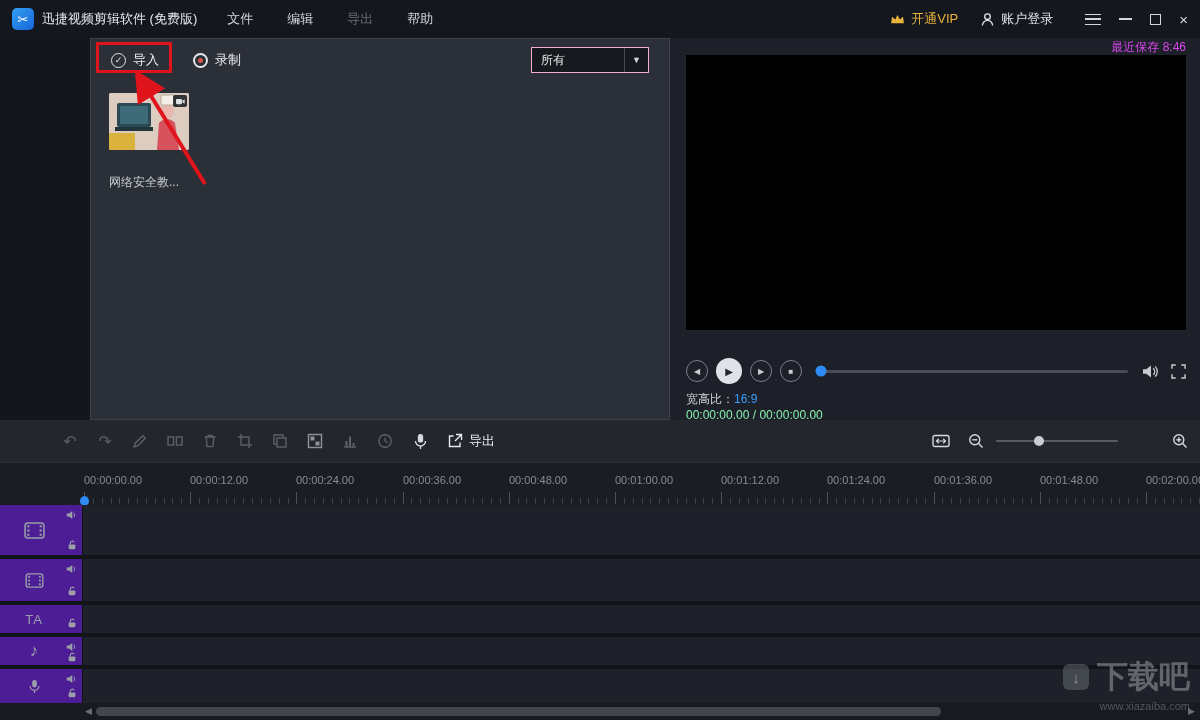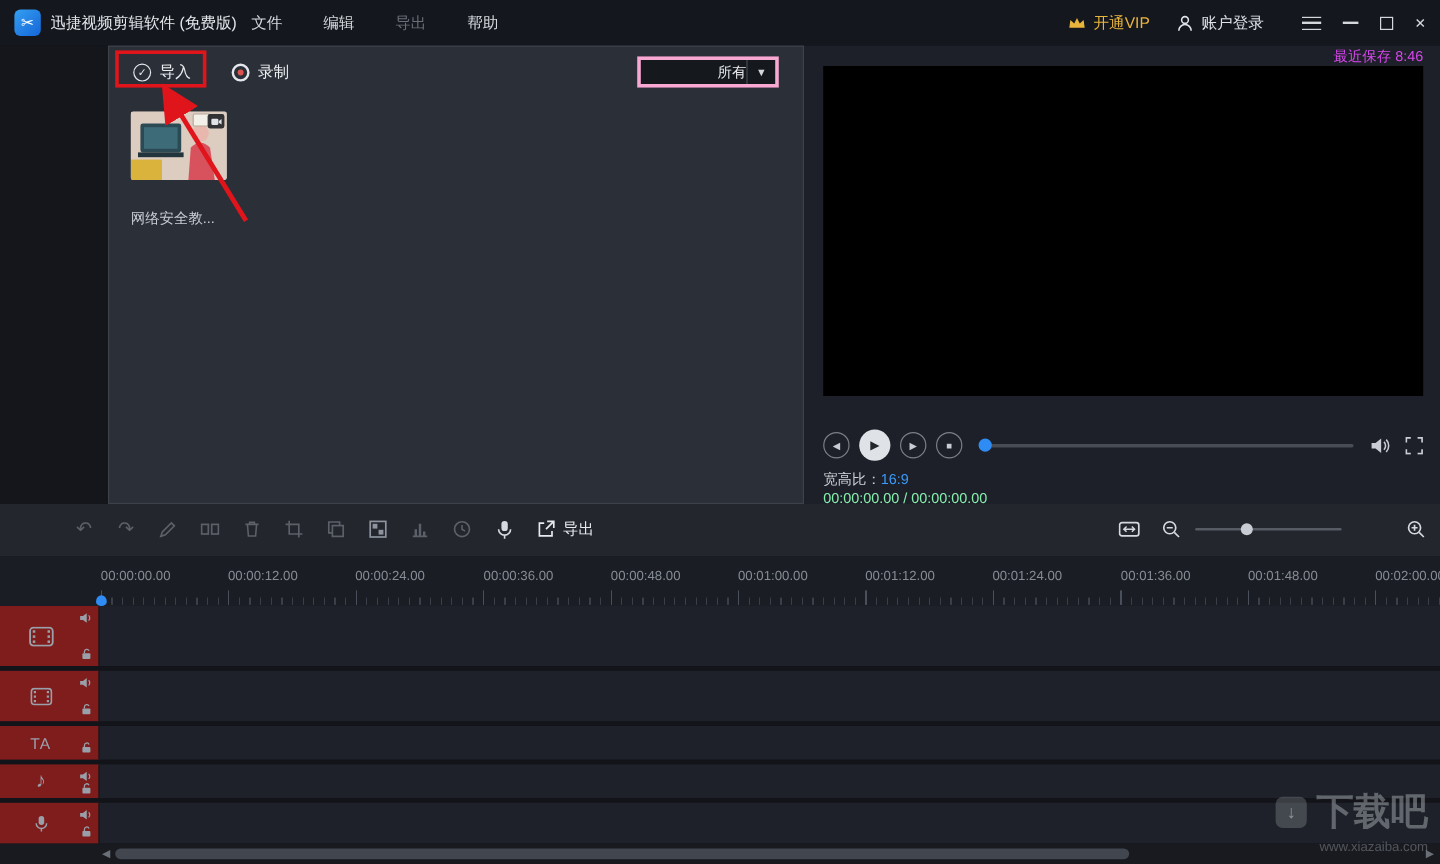--- a/index.html
+++ b/index.html
@@ -3,21 +3,21 @@
 <meta charset="utf-8">
 <style>
   * { margin:0; padding:0; box-sizing:border-box; }
   html,body { background:#0d0f13; }
   body { font-family:"Liberation Sans","DejaVu Sans",sans-serif; }
   #app { position:relative; width:1200px; height:720px; background:#14161c; overflow:hidden; color:#c9cdd3; }
 
   
   .titlebar { position:absolute; top:0; left:0; width:1200px; height:38px; background:#14171d; display:flex; align-items:center; padding:0 12px; }
   .logo { width:22px; height:22px; border-radius:5px; background:linear-gradient(135deg,#34a0f2,#1565d8); color:#fff; font-size:13px; display:flex; align-items:center; justify-content:center; margin-right:8px; }
-  .app-title { font-size:13px; color:#e4e7eb; margin-right:12px; white-space:nowrap; }
+  .app-title { font-size:13px; color:#e4e7eb; margin-right:30px; white-space:nowrap; }
   .menus { display:flex; gap:34px; font-size:13px; color:#d4d8dd; }
   .menus .menu { cursor:default; }
   .menus .menu.disabled { color:#6a6f78; }
   .tb-right { margin-left:auto; display:flex; align-items:center; gap:22px; }
   .vip { display:flex; align-items:center; gap:6px; color:#e9b43c; font-size:13px; }
   .login { display:flex; align-items:center; gap:6px; color:#dfe3e8; font-size:13px; }
   .win-ctrls { display:flex; align-items:center; gap:18px; margin-left:10px; }
   .hamburger { width:16px; height:11px; border-top:1.5px solid #d4d8dd; border-bottom:1.5px solid #d4d8dd; position:relative; }
   .hamburger::after { content:""; position:absolute; left:0; right:0; top:3.6px; height:1.5px; background:#d4d8dd; }
   .win-min { width:13px; height:1.5px; background:#d4d8dd; }
@@ -28,21 +28,21 @@
   .sidebar { position:absolute; top:38px; left:0; width:90px; height:382px; background:#14161c; }
   .side-item { height:55px; display:flex; align-items:center; justify-content:center; font-size:14px; color:#bfc4cb; letter-spacing:2px; cursor:pointer; }
   .side-item.active { background:#252a33; color:#ffffff; }
 
   .media-panel { position:absolute; top:38px; left:90px; width:580px; height:382px; background:#2b2f37; border:1px solid #3c414a; }
   .media-toolbar { position:relative; height:42px; display:flex; align-items:center; padding:0 20px 0 10px; }
   .m-btn { display:flex; align-items:center; gap:7px; color:#eceef1; font-size:13px; padding:5px 10px; cursor:pointer; }
   .import-ic { width:15px; height:15px; border:1.6px solid #e3e6ea; border-radius:50%; display:flex; align-items:center; justify-content:center; font-size:9px; color:#e3e6ea; }
   .record-ic { width:15px; height:15px; border:2px solid #e3e6ea; border-radius:50%; display:flex; align-items:center; justify-content:center; }
   .record-ic i { display:block; width:5px; height:5px; border-radius:50%; background:#d9534f; }
-  .m-select { margin-left:auto; width:118px; height:26px; background:#15181d; border:3px solid #f9a8d4; display:flex; align-items:center; font-size:12px; color:#e8eaee; cursor:pointer;text-align:right; }
+  .m-select { margin-left:auto; width:118px; height:26px; background:#15181d; border:1px solid #f9a8d4; display:flex; align-items:center; font-size:12px; color:#e8eaee; cursor:pointer; }
   .m-select .val { padding-left:9px; flex:1; }
   .m-select .caret { width:24px; height:100%; border-left:1px solid #454a53; display:flex; align-items:center; justify-content:center; font-size:9px; color:#d4d8dd; }
 
   .media-grid { padding:12px 18px; }
   .media-item { width:82px; }
   .thumb { position:relative; width:80px; height:57px; border-radius:2px; overflow:hidden; background:#ddcec2; }
   .thumb-badge { position:absolute; top:2px; right:2px; width:14px; height:12px; background:rgba(20,22,28,.85); border-radius:2px; display:flex; align-items:center; justify-content:center; }
   .media-name { margin-top:24px; font-size:12px; color:#c9ced5; width:82px; white-space:nowrap; overflow:hidden; text-overflow:ellipsis; }
 
   
@@ -83,21 +83,21 @@
   .ticks-major { position:absolute; left:84px; right:0; bottom:1px; height:12px; background:repeating-linear-gradient(to right,#4a505b 0 1px,transparent 1px 106.2px); }
   .playhead { position:absolute; left:80px; bottom:0; width:9px; height:9px; background:#2f8cf5; border-radius:50% 50% 50% 50%/60% 60% 40% 40%; }
 
   .tracks { position:absolute; top:505px; left:0; width:1200px; height:198px; background:#121419; }
   .track-row { display:flex; margin-bottom:4px; }
   .track-row:nth-child(1){ height:50px; }
   .track-row:nth-child(2){ height:42px; }
   .track-row:nth-child(3){ height:28px; }
   .track-row:nth-child(4){ height:28px; }
   .track-row:nth-child(5){ height:34px; }
-  .track-head { width:83px; background:#7f1d1d; position:relative; display:flex; align-items:center; justify-content:center; color:#9aa0a9; border-right:1px solid #101216; }
+  .track-head { width:83px; background:#4c1d95; position:relative; display:flex; align-items:center; justify-content:center; color:#9aa0a9; border-right:1px solid #101216; }
   .track-head .main-ic { margin-right:14px; display:flex; align-items:center; justify-content:center; }
   .mini-col { position:absolute; right:5px; top:0; bottom:0; display:flex; flex-direction:column; justify-content:space-between; padding:5px 0; align-items:center; }
   .mini-col.only-lock { justify-content:flex-end; }
   .track-lane { flex:1; background:#1e2129; }
   .ta-label { font-size:13px; letter-spacing:1px; }
   .note-glyph { font-size:17px; }
 
   .h-scrollbar { position:absolute; top:703px; left:0; width:1200px; height:17px; background:#181a20; }
   .sb-thumb { position:absolute; left:96px; top:4px; width:845px; height:9px; border-radius:5px; background:#41464f; cursor:pointer; }
   .sb-arrow { position:absolute; top:3px; font-size:9px; color:#6a6f78; cursor:pointer; }

